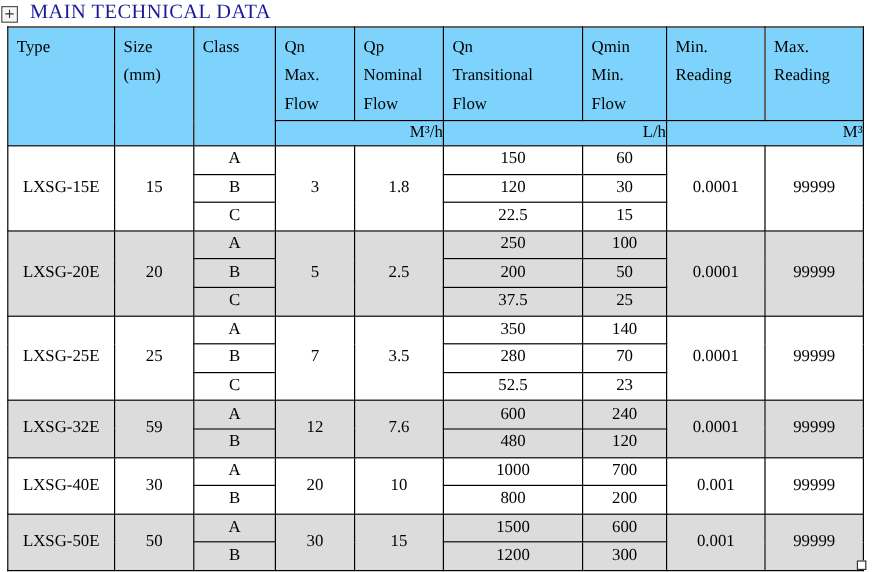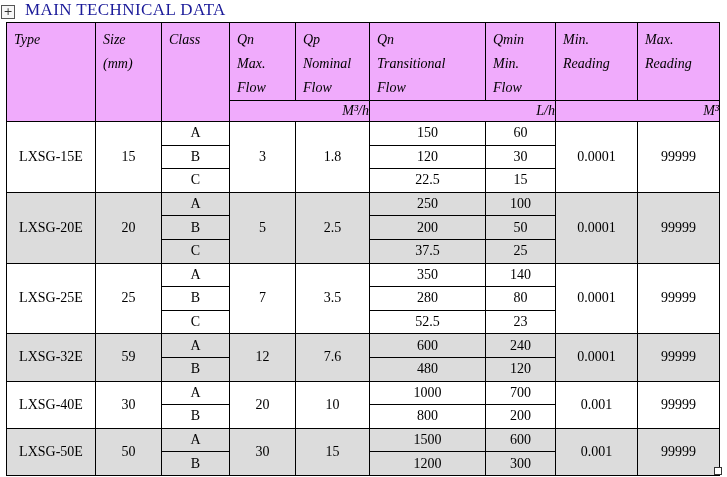--- a/index.html
+++ b/index.html
@@ -38,26 +38,25 @@
     width: 713px;
     border-collapse: collapse;
     table-layout: fixed;
     font-size: 14px;
   }
   table.tech td, table.tech th {
     border: 1px solid #000000;
     overflow: hidden;
   }
   thead th {
-    background: #f0abfc;
+    background: #7dd3fc;
     font-weight: normal;
     text-align: left;
     vertical-align: top;
     padding: 5px 7px 0 7px;
-    font-style: italic;
   }
   thead tr.h1 th { height: 68px; }
   thead th .line { line-height: 24px; white-space: nowrap; }
   thead tr.units th {
     text-align: right;
     vertical-align: middle;
     height: 20px;
     padding: 0;
     line-height: 20px;
   }
@@ -196,21 +195,21 @@
       <td rowspan="3">7</td>
       <td rowspan="3">3.5</td>
       <td>350</td>
       <td>140</td>
       <td rowspan="3">0.0001</td>
       <td rowspan="3">99999</td>
     </tr>
     <tr>
       <td>B</td>
       <td>280</td>
-      <td>80</td>
+      <td>70</td>
     </tr>
     <tr>
       <td>C</td>
       <td>52.5</td>
       <td>23</td>
     </tr>
 
     <tr class="shaded">
       <td rowspan="2">LXSG-32E</td>
       <td rowspan="2">59</td>

